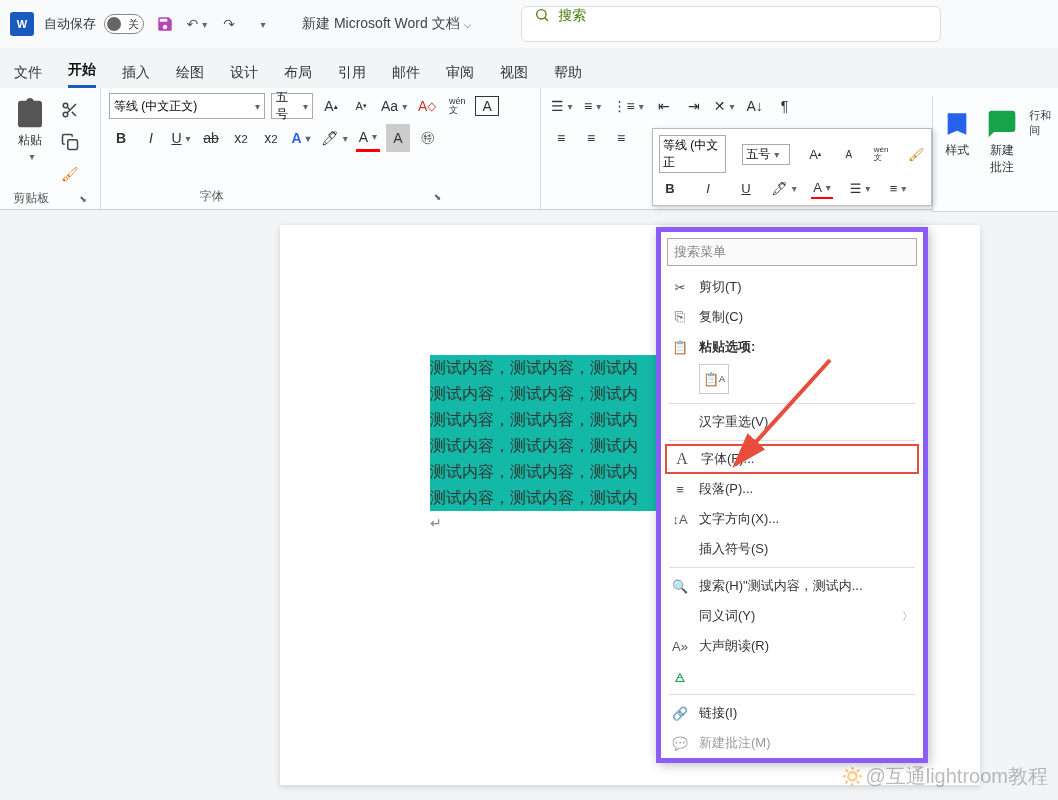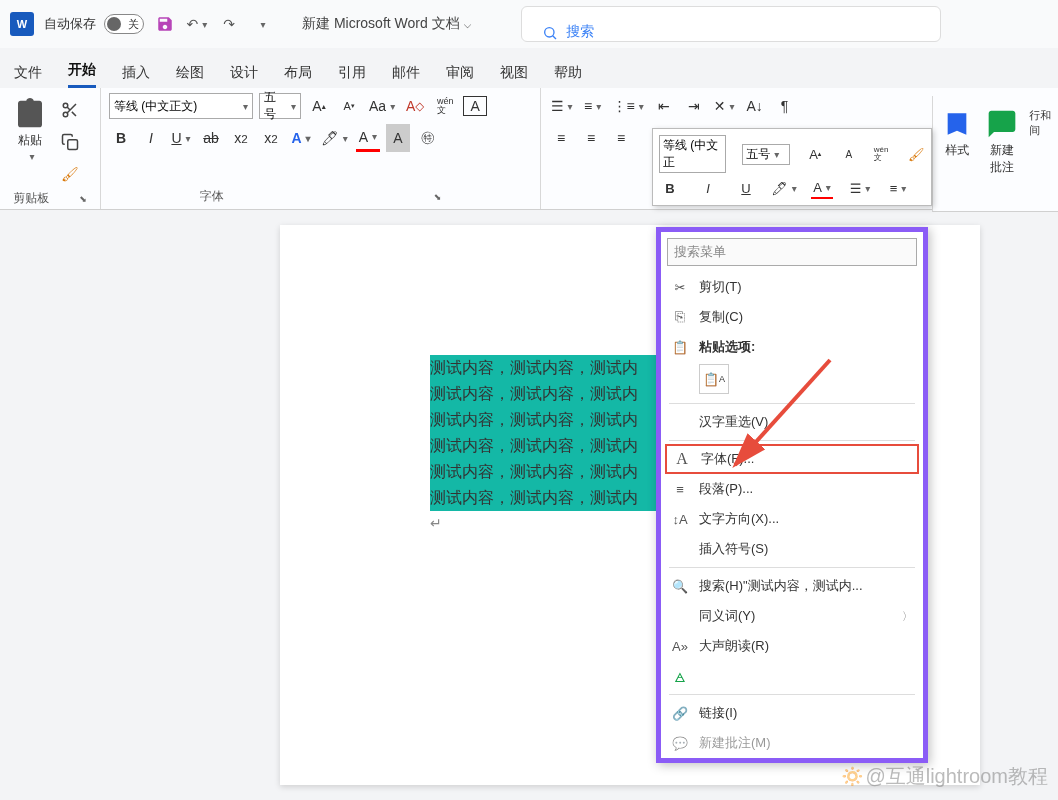--- a/index.html
+++ b/index.html
@@ -7,36 +7,36 @@
 
 .title-bar { height: 48px; display: flex; align-items: center; padding: 0 10px; background: #f9fafb; gap: 10px; }
 .word-logo { width: 24px; height: 24px; background: #185abd; color: #fff; display: flex; align-items: center; justify-content: center; font-size: 11px; font-weight: bold; border-radius: 3px; }
 .autosave { font-size: 13px; color: #333; display: flex; align-items: center; gap: 8px; }
 .toggle { width: 40px; height: 20px; background: #fff; border: 1px solid #888; border-radius: 10px; position: relative; padding: 0 4px; display: flex; align-items: center; font-size: 11px; justify-content: flex-end; }
 .toggle::before { content:''; position:absolute; left:2px; top:2px; width:14px; height:14px; background:#666; border-radius:50%; }
 .save-icon { width:18px; height:18px; color:#b744b8; }
 .qat-btn { width: 22px; height: 22px; display: flex; align-items: center; justify-content: center; color: #555; font-size: 14px; }
 .doc-name { font-size: 14px; color: #444; margin-left: 20px; }
 .chev { font-size: 10px; margin-left: 4px; color: #666; }
-.search-box { margin-left: 40px; flex: 0 0 420px; height: 36px; background: #fff; border: 1px solid #ddd; border-radius: 6px; display: flex; align-items: flex-end; padding: 0 20px; gap: 8px; color: #3b82f6; font-size: 14px; }
+.search-box { margin-left: 40px; flex: 0 0 420px; height: 36px; background: #fff; border: 1px solid #ddd; border-radius: 6px; display: flex; align-items: flex-start; padding: 0 12px; gap: 8px; color: #4d7c0f; font-size: 14px; }
 
 .tabs { height: 40px; display: flex; align-items: flex-end; padding: 0 14px; gap: 26px; font-size: 14px; color: #333; }
 .tab { padding-bottom: 6px; cursor: pointer; }
 .tab.active { font-weight: 600; border-bottom: 3px solid #185abd; color: #111; }
 
 .ribbon { background: #fcfdff; border-bottom: 1px solid #d0d0d0; height: 122px; display: flex; }
 .ribbon-group { border-right: 1px solid #d8d8d8; padding: 4px 8px 0; display: flex; flex-direction: column; }
 .group-rows { flex:1; display:flex; flex-direction:column; gap:4px; }
 .group-row { display:flex; align-items:center; gap:6px; }
 .group-label { font-size: 12px; color: #555; text-align: center; padding: 2px 0 4px; display:flex; justify-content:center; gap:30px; align-items:center; }
 .dl { font-size:9px; color:#666; }
 .rbtn { min-width: 24px; height: 28px; display: flex; align-items: center; justify-content: center; color: #333; font-size: 14px; padding: 0 2px; }
 .rbtn svg { width: 18px; height: 18px; }
 .font-select { height: 26px; border: 1px solid #aaa; background: #fff; font-size: 12px; padding: 0 4px; display:flex; align-items:center; }
-.font-name { width: 144px; }
+.font-name { width: 156px; }
 .font-size-sel { width: 42px; }
 .big-icon { width: 44px; display:flex; flex-direction:column; align-items:center; font-size:12px; color:#333; gap:2px; padding-top:6px; }
 .big-icon svg { width: 32px; height: 32px; }
 
 .doc-area { position: absolute; top: 225px; left: 280px; width: 700px; height: 560px; background: #fff; box-shadow: 0 2px 6px rgba(0,0,0,0.15); padding: 130px 150px 0 150px; }
 .sel-text { background: #14b8a6; font-size: 16px; line-height: 26px; color: #333; }
 .para-mark { font-size: 14px; color: #888; margin-top: 4px; }
 
 .mini-toolbar { position: absolute; top: 128px; left: 652px; width: 280px; background: #fff; border: 1px solid #bbb; box-shadow: 2px 2px 6px rgba(0,0,0,0.2); padding: 4px; z-index: 5; }
 .mini-row { display:flex; align-items:center; gap:16px; padding:2px; }

